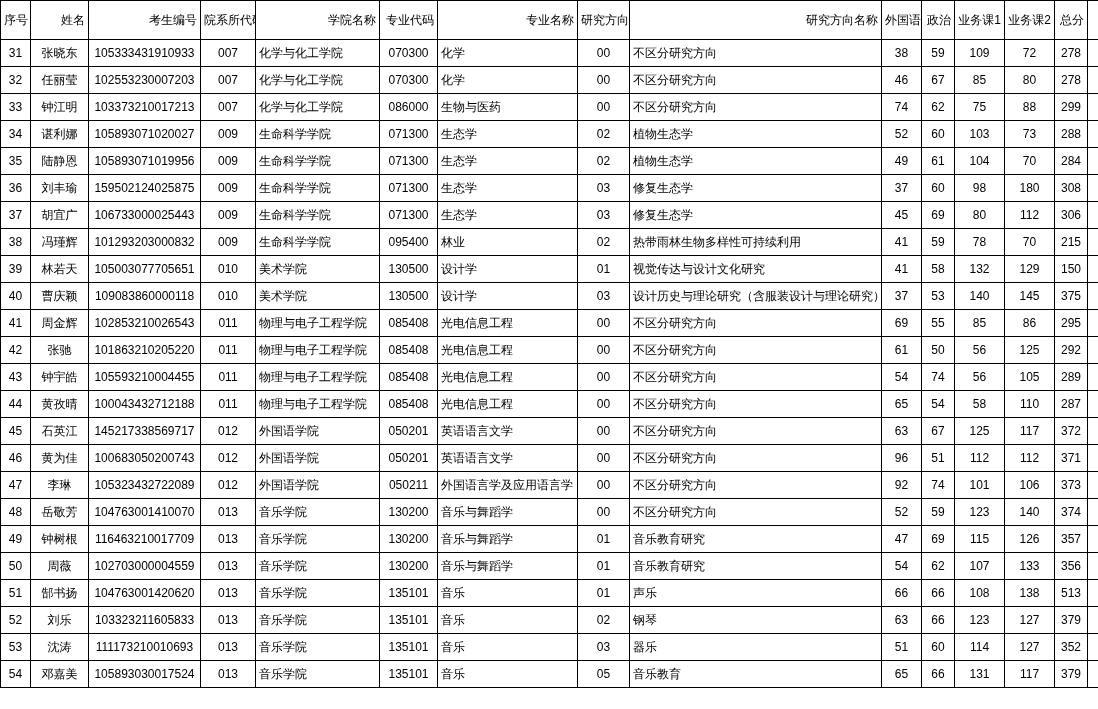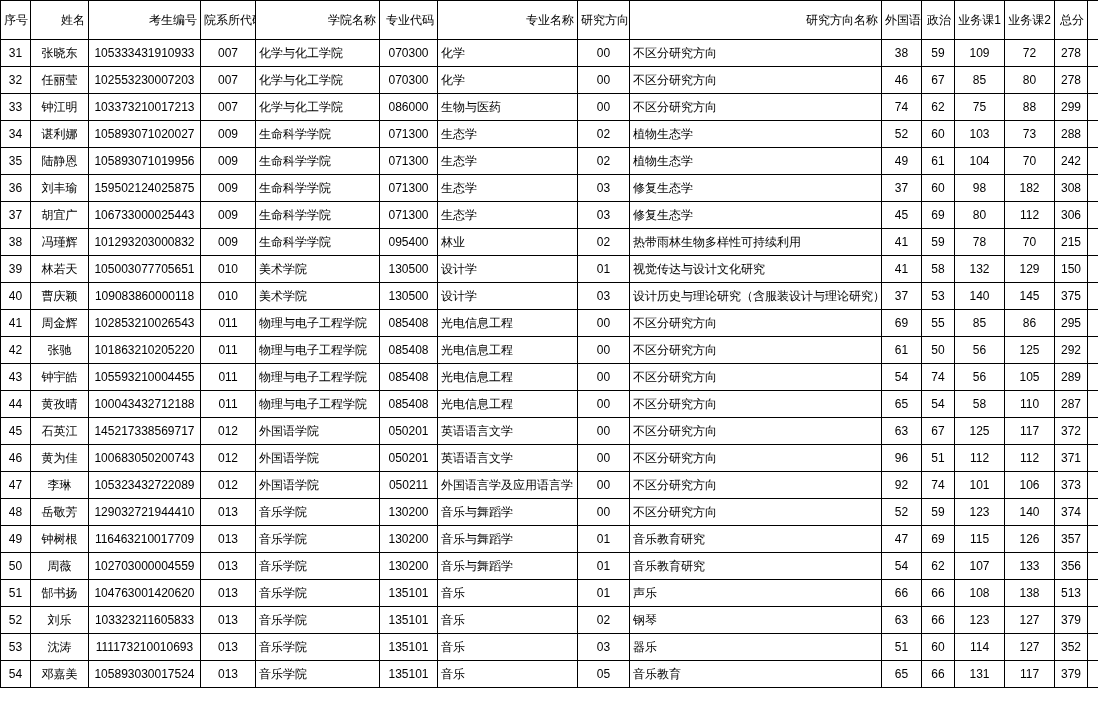--- a/index.html
+++ b/index.html
@@ -190,37 +190,37 @@
           <td class="c-center">009</td>
           <td class="c-left">生命科学学院</td>
           <td class="c-center">071300</td>
           <td class="c-left">生态学</td>
           <td class="c-center">02</td>
           <td class="c-left">植物生态学</td>
           <td class="c-center">49</td>
           <td class="c-center">61</td>
           <td class="c-center">104</td>
           <td class="c-center">70</td>
-          <td class="c-center">242</td>
+          <td class="c-center">284</td>
           <td class="c-center"></td>
         </tr>
         <tr>
           <td class="c-center">36</td>
           <td class="c-center">刘丰瑜</td>
           <td class="c-center">159502124025875</td>
           <td class="c-center">009</td>
           <td class="c-left">生命科学学院</td>
           <td class="c-center">071300</td>
           <td class="c-left">生态学</td>
           <td class="c-center">03</td>
           <td class="c-left">修复生态学</td>
           <td class="c-center">37</td>
           <td class="c-center">60</td>
           <td class="c-center">98</td>
-          <td class="c-center">182</td>
+          <td class="c-center">180</td>
           <td class="c-center">308</td>
           <td class="c-center"></td>
         </tr>
         <tr>
           <td class="c-center">37</td>
           <td class="c-center">胡宜广</td>
           <td class="c-center">106733000025443</td>
           <td class="c-center">009</td>
           <td class="c-left">生命科学学院</td>
           <td class="c-center">071300</td>
@@ -400,21 +400,21 @@
           <td class="c-center">92</td>
           <td class="c-center">74</td>
           <td class="c-center">101</td>
           <td class="c-center">106</td>
           <td class="c-center">373</td>
           <td class="c-center"></td>
         </tr>
         <tr>
           <td class="c-center">48</td>
           <td class="c-center">岳敬芳</td>
-          <td class="c-center">129032721944410</td>
+          <td class="c-center">104763001410070</td>
           <td class="c-center">013</td>
           <td class="c-left">音乐学院</td>
           <td class="c-center">130200</td>
           <td class="c-left">音乐与舞蹈学</td>
           <td class="c-center">00</td>
           <td class="c-left">不区分研究方向</td>
           <td class="c-center">52</td>
           <td class="c-center">59</td>
           <td class="c-center">123</td>
           <td class="c-center">140</td>

